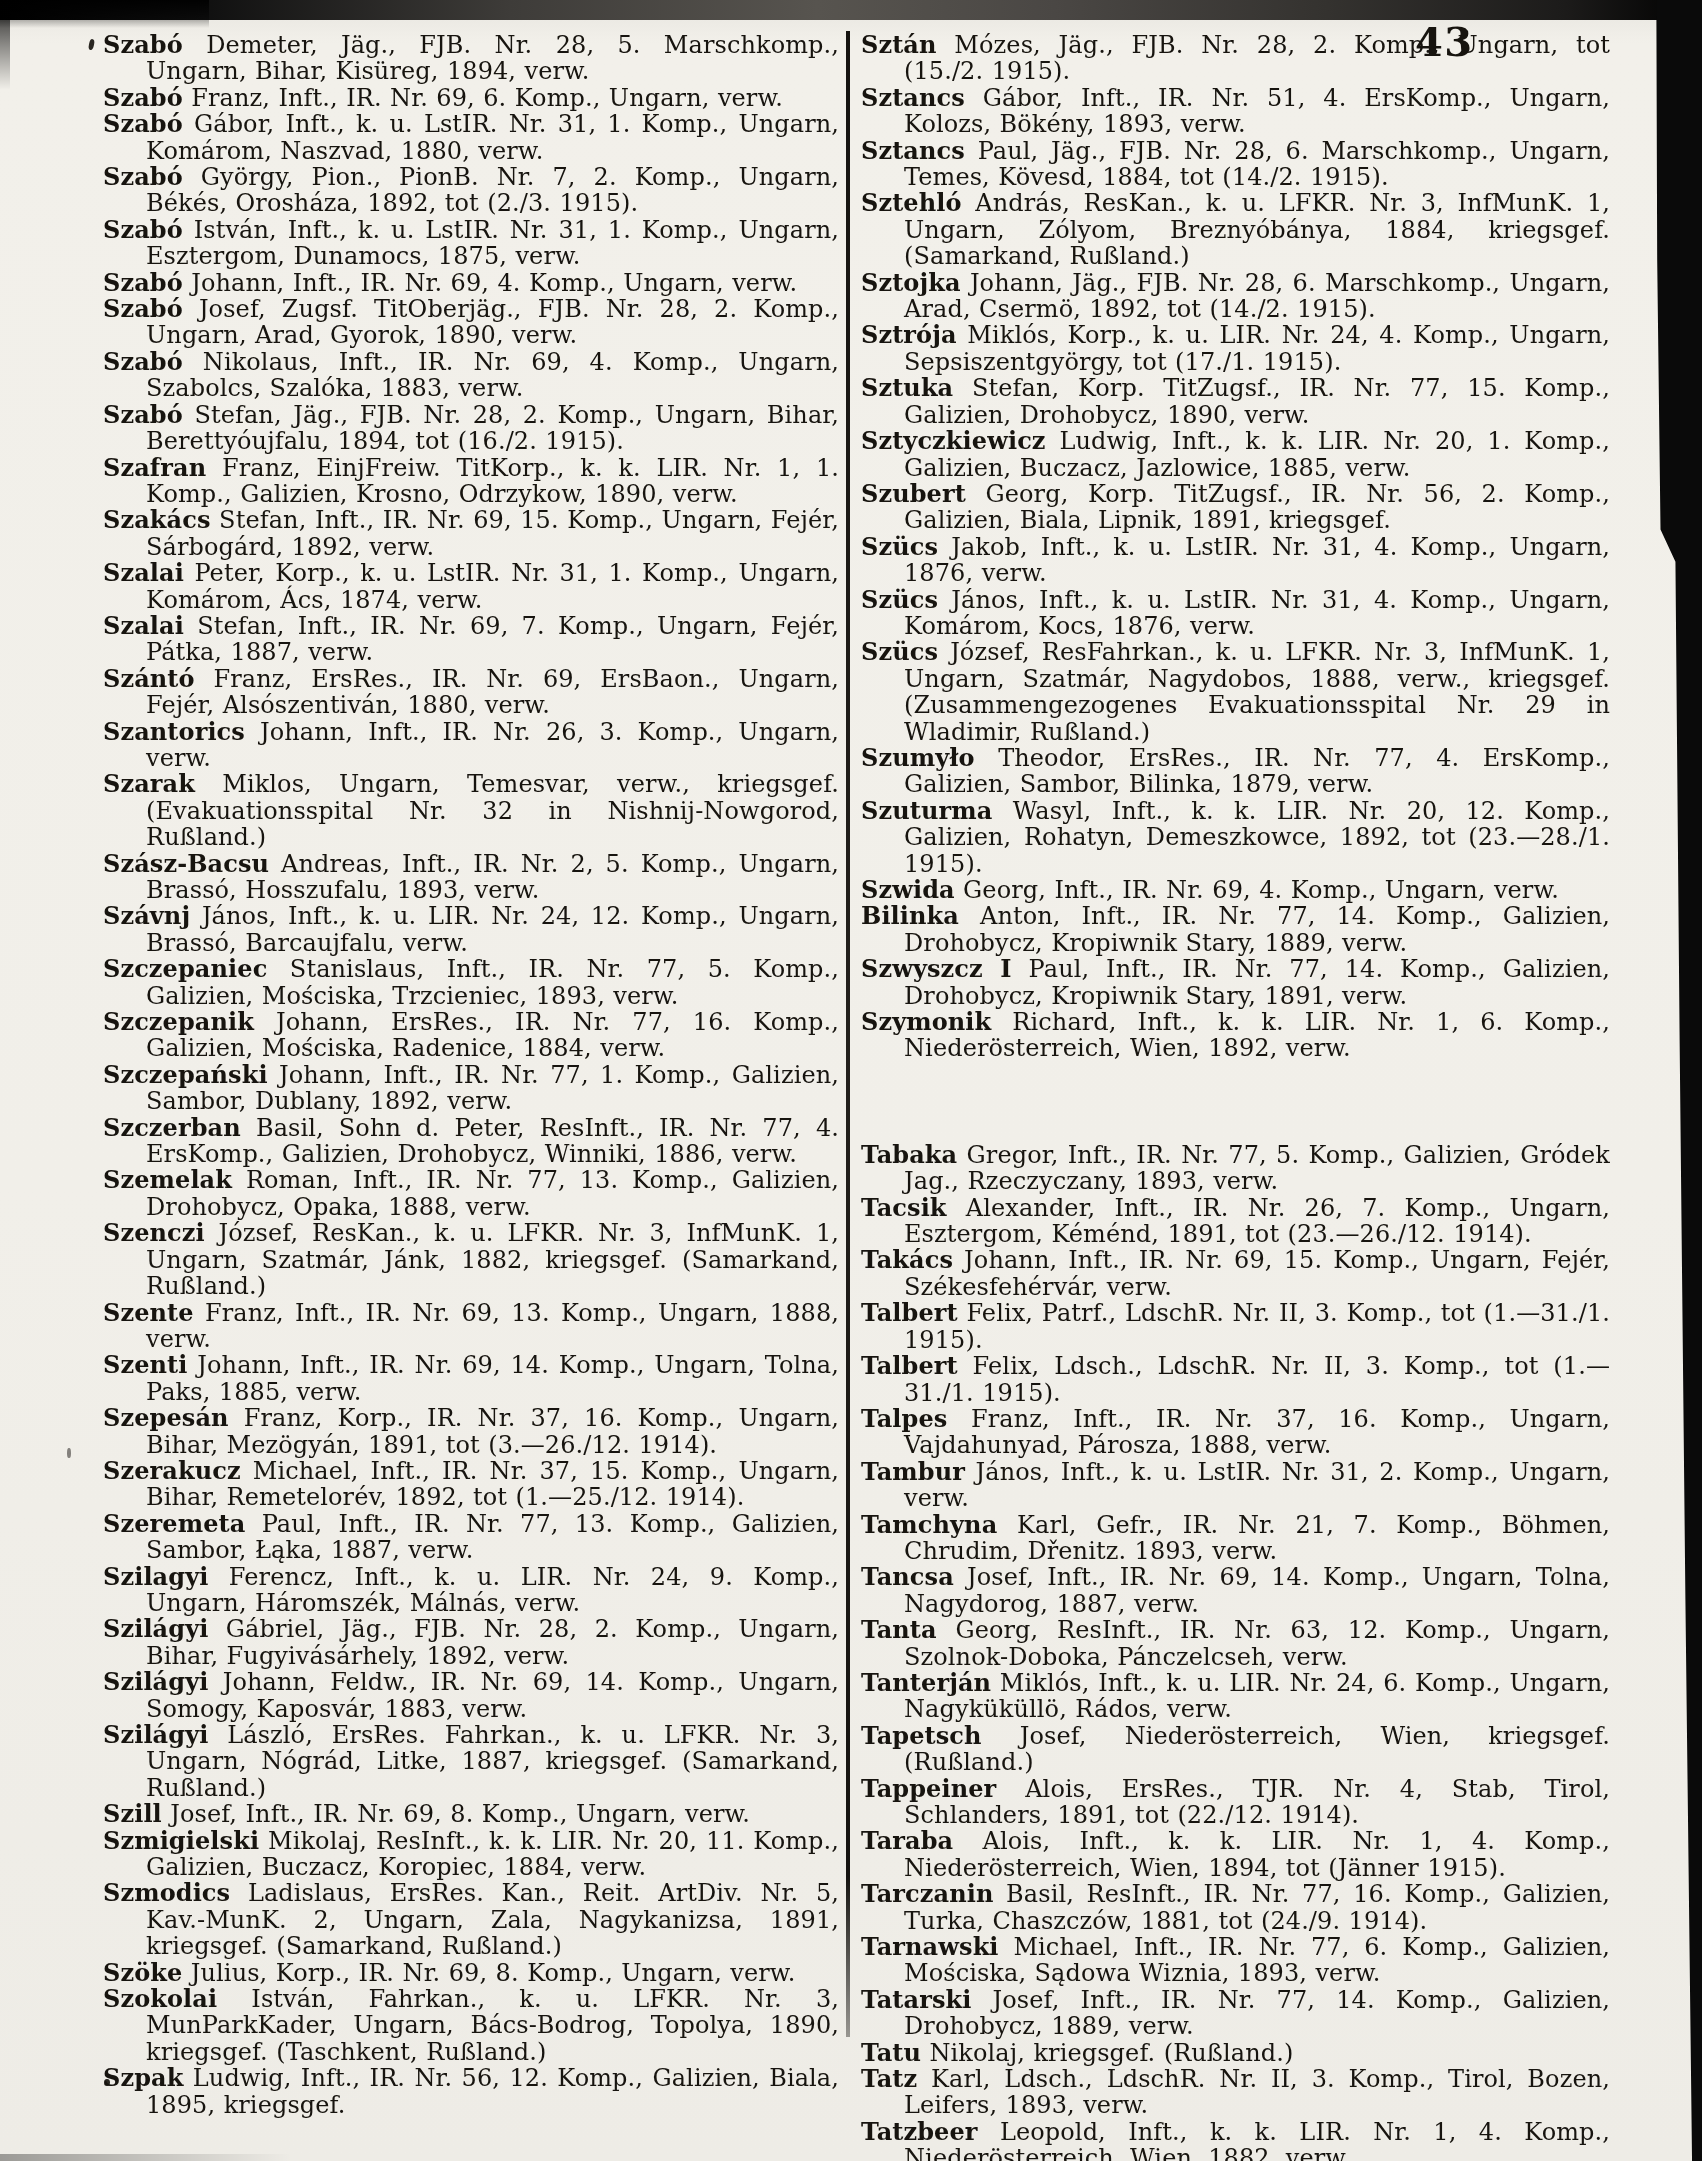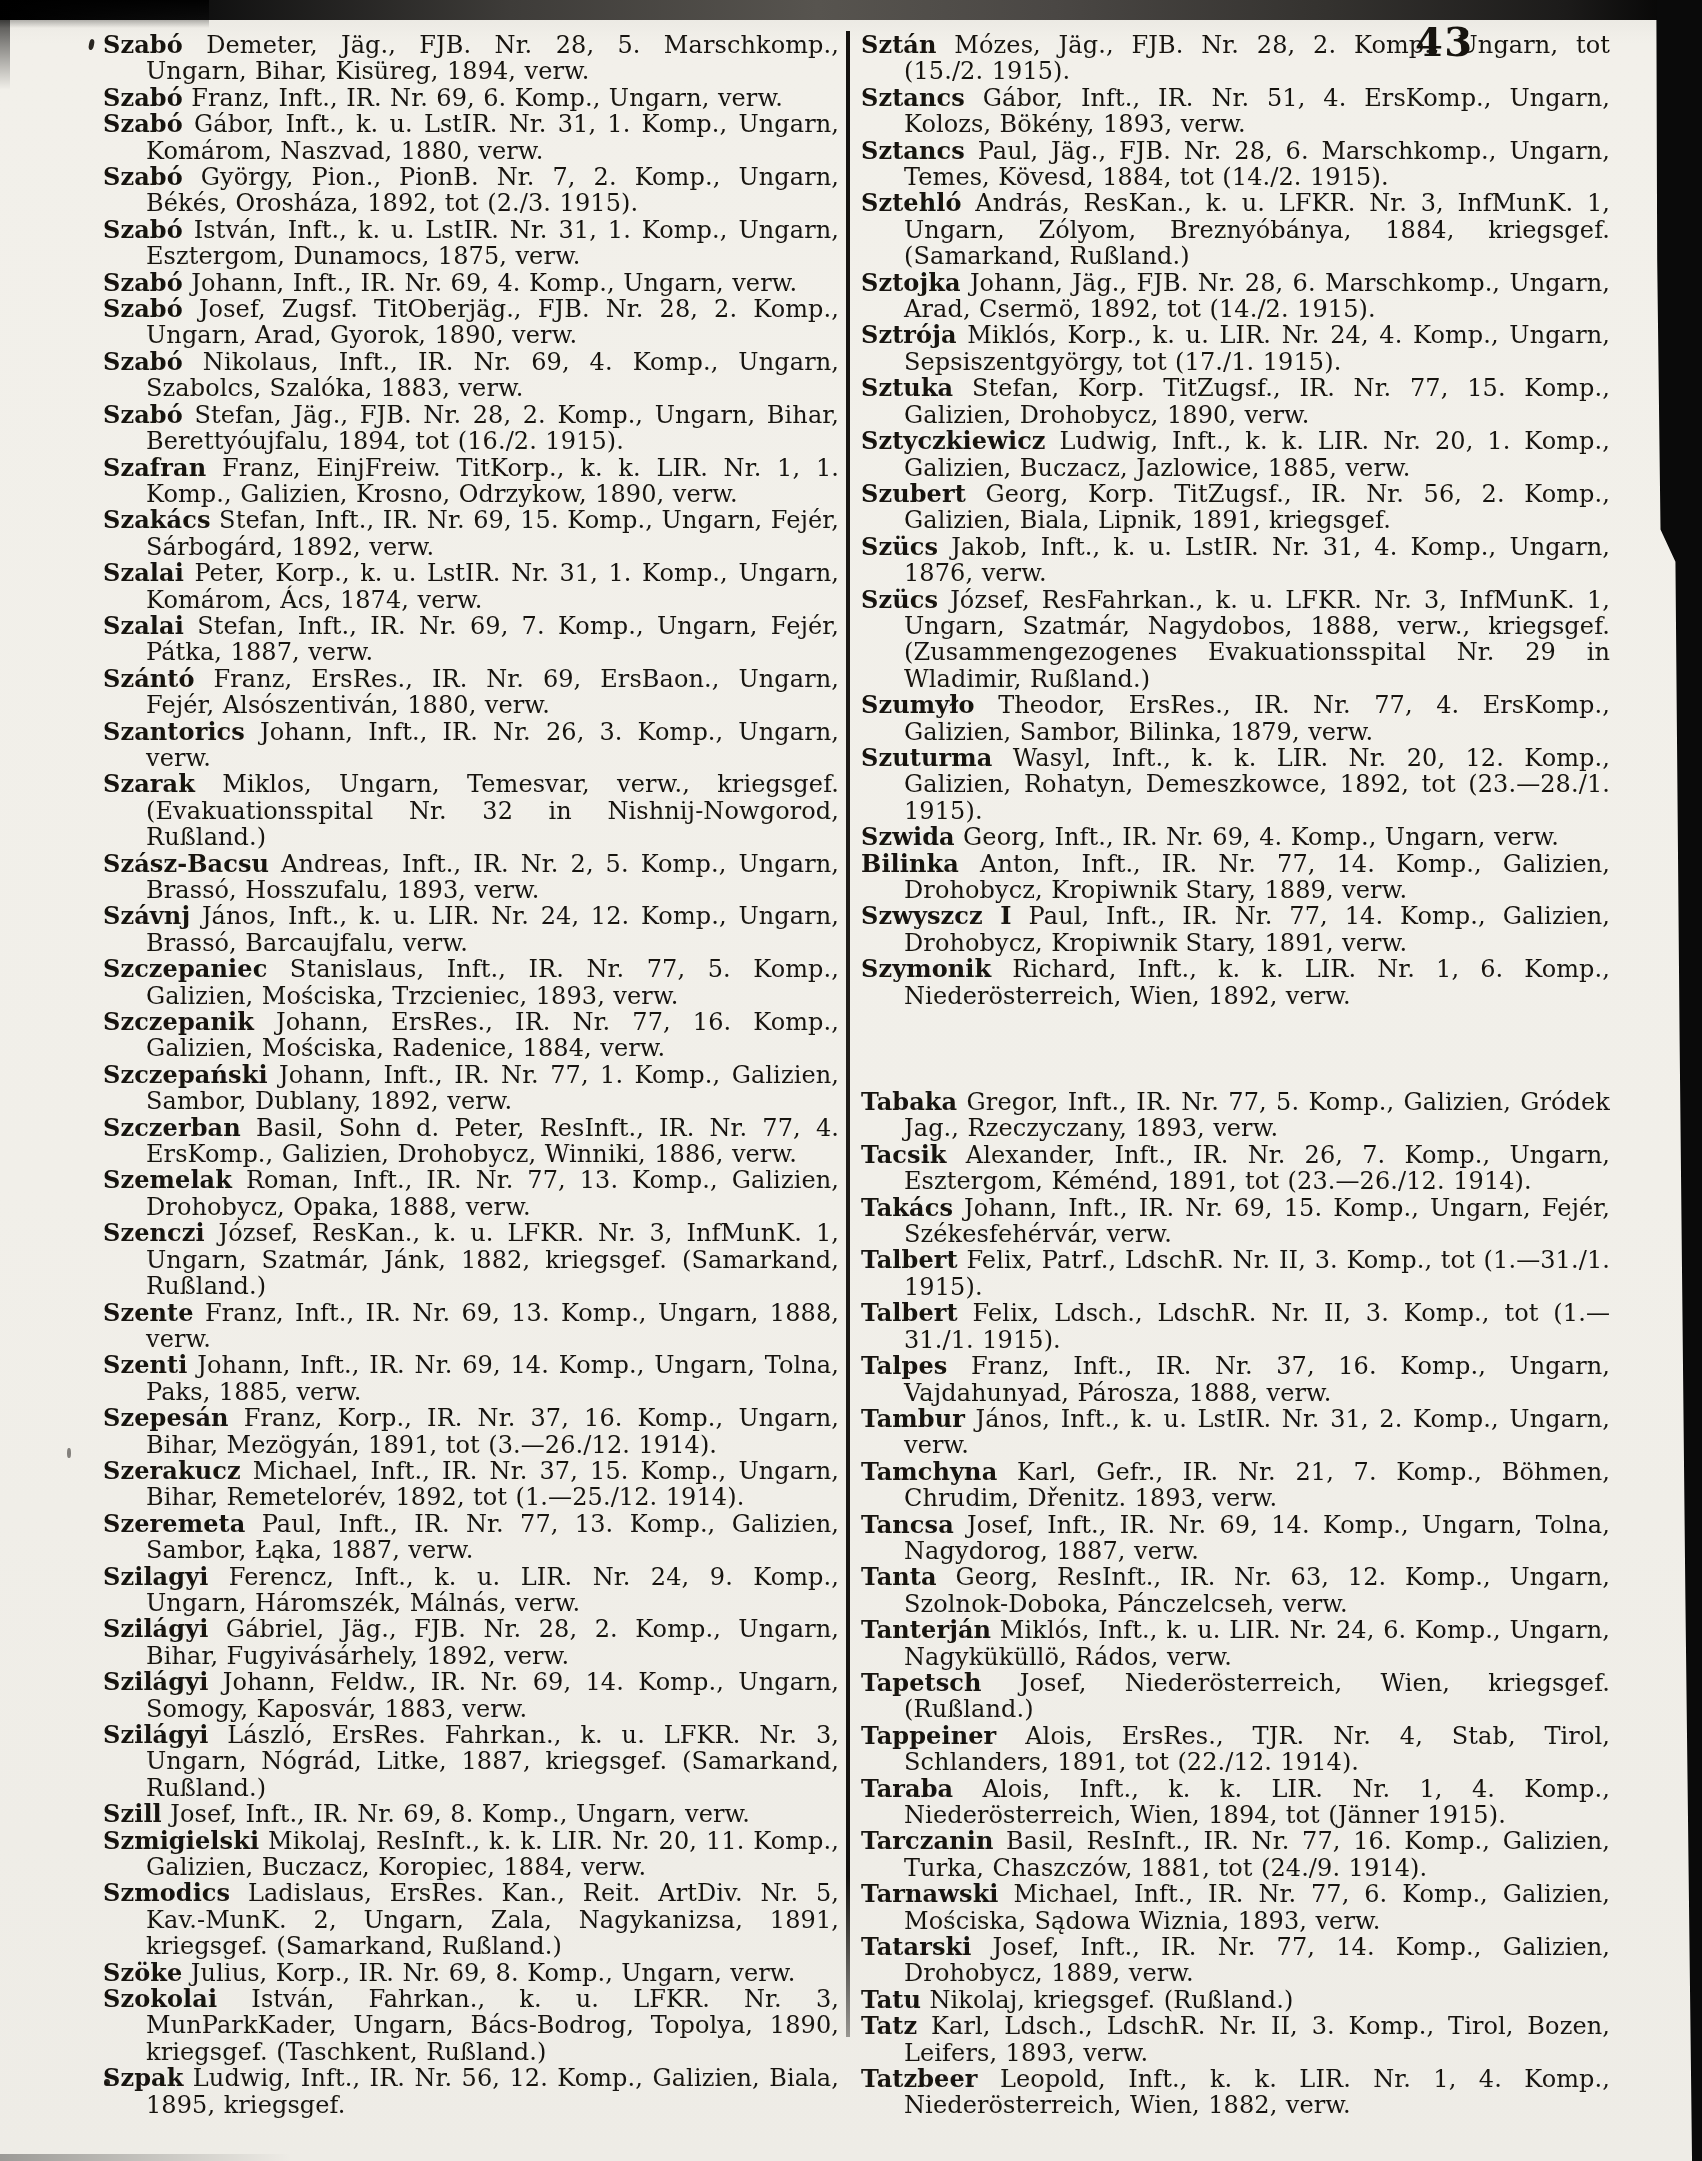--- a/index.html
+++ b/index.html
@@ -131,20 +131,21 @@
         <p class="entry"><b>Sztán</b><span> Mózes, Jäg., FJB. Nr. 28, 2. Komp., Ungarn, tot (15./2. 1915).</span></p>
         <p class="entry"><b>Sztancs</b><span> Gábor, Inft., IR. Nr. 51, 4. ErsKomp., Ungarn, Kolozs, Bökény, 1893, verw.</span></p>
         <p class="entry"><b>Sztancs</b><span> Paul, Jäg., FJB. Nr. 28, 6. Marschkomp., Ungarn, Temes, Kövesd, 1884, tot (14./2. 1915).</span></p>
         <p class="entry"><b>Sztehló</b><span> András, ResKan., k. u. LFKR. Nr. 3, InfMunK. 1, Ungarn, Zólyom, Breznyóbánya, 1884, kriegsgef. (Samarkand, Rußland.)</span></p>
         <p class="entry"><b>Sztojka</b><span> Johann, Jäg., FJB. Nr. 28, 6. Marschkomp., Ungarn, Arad, Csermö, 1892, tot (14./2. 1915).</span></p>
         <p class="entry"><b>Sztrója</b><span> Miklós, Korp., k. u. LIR. Nr. 24, 4. Komp., Ungarn, Sepsiszentgyörgy, tot (17./1. 1915).</span></p>
         <p class="entry"><b>Sztuka</b><span> Stefan, Korp. TitZugsf., IR. Nr. 77, 15. Komp., Galizien, Drohobycz, 1890, verw.</span></p>
         <p class="entry"><b>Sztyczkiewicz</b><span> Ludwig, Inft., k. k. LIR. Nr. 20, 1. Komp., Galizien, Buczacz, Jazlowice, 1885, verw.</span></p>
         <p class="entry"><b>Szubert</b><span> Georg, Korp. TitZugsf., IR. Nr. 56, 2. Komp., Galizien, Biala, Lipnik, 1891, kriegsgef.</span></p>
         <p class="entry"><b>Szücs</b><span> Jakob, Inft., k. u. LstIR. Nr. 31, 4. Komp., Ungarn, 1876, verw.</span></p>
+        <p class="entry"><b>Szücs</b><span> János, Inft., k. u. LstIR. Nr. 31, 4. Komp., Ungarn, Komárom, Kocs, 1876, verw.</span></p>
         <p class="entry"><b>Szücs</b><span> József, ResFahrkan., k. u. LFKR. Nr. 3, InfMunK. 1, Ungarn, Szatmár, Nagydobos, 1888, verw., kriegsgef. (Zusammengezogenes Evakuationsspital Nr. 29 in Wladimir, Rußland.)</span></p>
         <p class="entry"><b>Szumyło</b><span> Theodor, ErsRes., IR. Nr. 77, 4. ErsKomp., Galizien, Sambor, Bilinka, 1879, verw.</span></p>
         <p class="entry"><b>Szuturma</b><span> Wasyl, Inft., k. k. LIR. Nr. 20, 12. Komp., Galizien, Rohatyn, Demeszkowce, 1892, tot (23.—28./1. 1915).</span></p>
         <p class="entry"><b>Szwida</b><span> Georg, Inft., IR. Nr. 69, 4. Komp., Ungarn, verw.</span></p>
         <p class="entry"><b>Bilinka</b><span> Anton, Inft., IR. Nr. 77, 14. Komp., Galizien, Drohobycz, Kropiwnik Stary, 1889, verw.</span></p>
         <p class="entry"><b>Szwyszcz I</b><span> Paul, Inft., IR. Nr. 77, 14. Komp., Galizien, Drohobycz, Kropiwnik Stary, 1891, verw.</span></p>
         <p class="entry"><b>Szymonik</b><span> Richard, Inft., k. k. LIR. Nr. 1, 6. Komp., Niederösterreich, Wien, 1892, verw.</span></p>
       </div>
       <div class="group">
         <p class="entry"><b>Tabaka</b><span> Gregor, Inft., IR. Nr. 77, 5. Komp., Galizien, Gródek Jag., Rzeczyczany, 1893, verw.</span></p>

